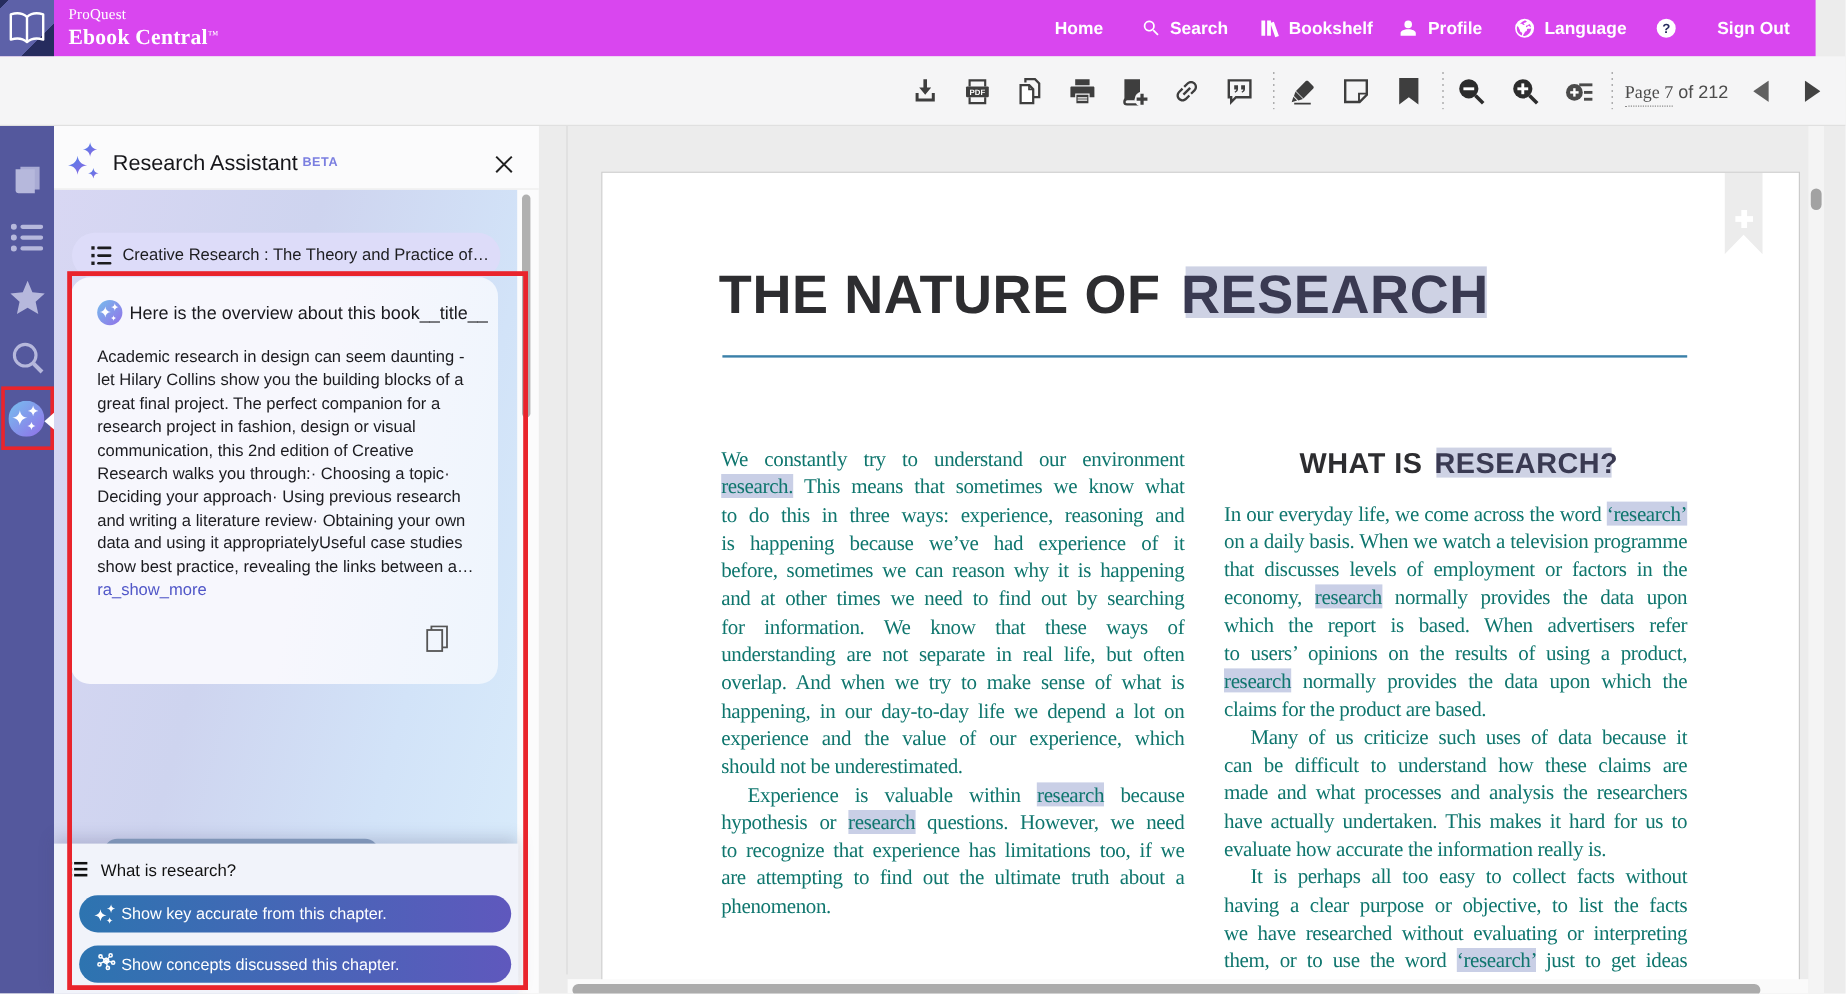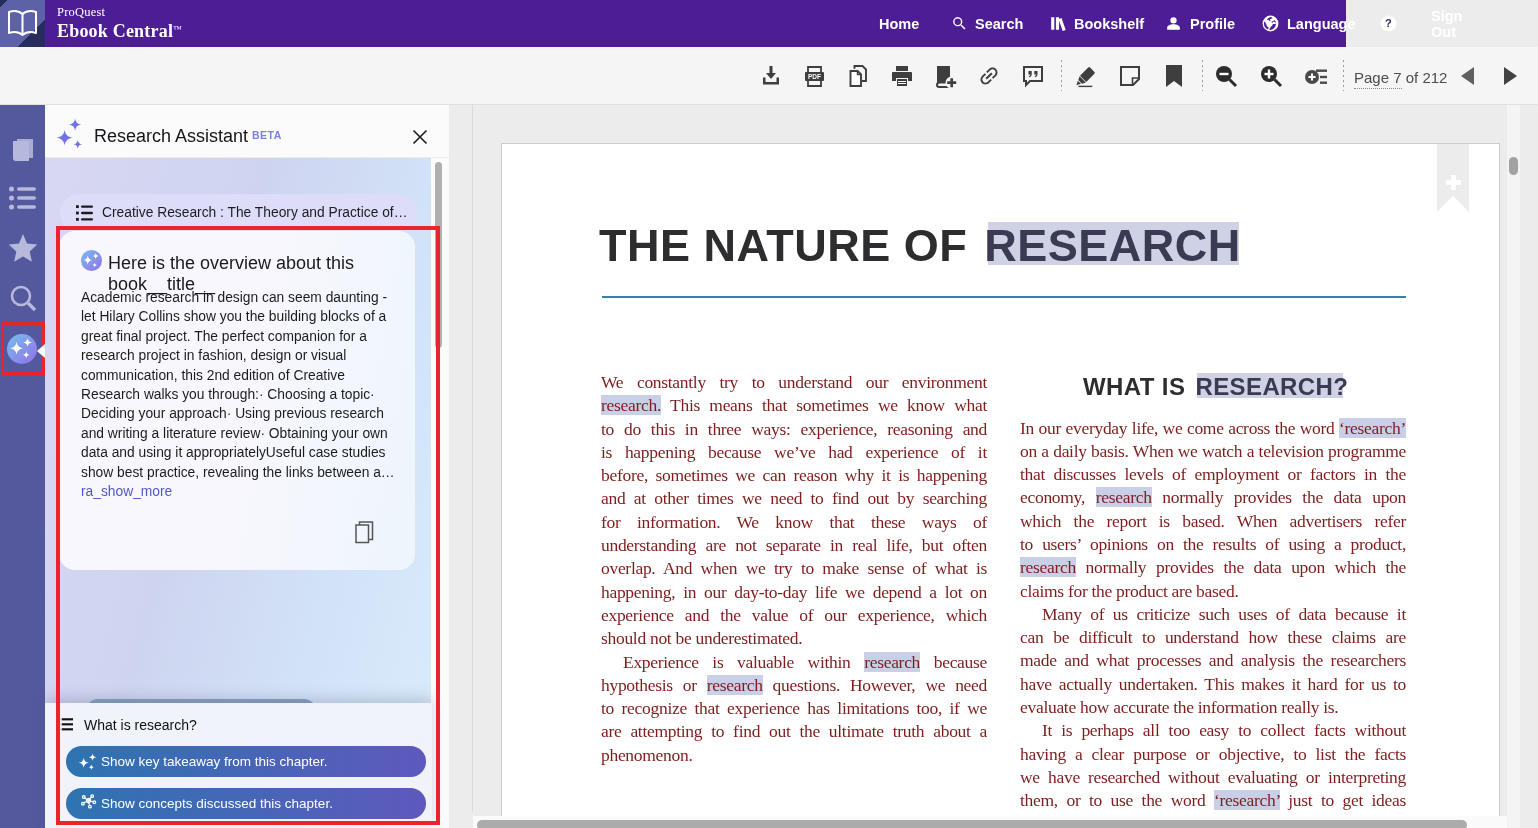--- a/index.html
+++ b/index.html
@@ -1,58 +1,58 @@
 <!DOCTYPE html>
 <html><head>
 <meta charset="utf-8">
 <style>
   * { margin:0; padding:0; box-sizing:border-box; }
   html,body { width:1538px; height:828px; overflow:hidden; }
   body { font-family:"Liberation Sans", sans-serif; position:relative; background:#ececec; }
 
   
-  #tophdr { position:absolute; left:0; top:0; width:1346px; height:47px; background:#4c1d95; }
+  #tophdr { position:absolute; left:0; top:0; width:1513px; height:47px; background:#d946ef; }
   #logoTile { position:absolute; left:0; top:0; width:45px; height:47px;
      background:linear-gradient(135deg,#262c5e 0%,#262c5e 8%,#5d61a8 8%,#5d61a8 70%,#262c5e 70%,#262c5e 100%); }
   #brand { position:absolute; left:57px; top:6px; color:#fff; font-family:"Liberation Serif", serif; }
   #brand .pq { font-size:12.5px; line-height:12px; letter-spacing:0.2px; }
   #brand .ec { font-size:18px; line-height:17px; margin-top:3px; font-weight:bold; letter-spacing:0.2px; }
   #brand .tm { font-size:9px; vertical-align:5px; font-weight:normal; }
   .nav { position:absolute; top:0; height:47px; display:flex; align-items:center; color:#fff;
          font-size:14.5px; font-weight:bold; }
   .nav svg { margin-right:7px; }
 
   
   #toolbar { position:absolute; left:0; top:47px; width:1538px; height:58px; background:#f5f5f6;
              border-bottom:1px solid #e0e0e0; }
   .tbi { position:absolute; top:17px; }
   .tsep { position:absolute; top:13px; width:1px; height:31px;
           background-image:linear-gradient(#9c9c9c 40%, rgba(255,255,255,0) 0%);
           background-size:1px 5px; }
   #pagenum { position:absolute; left:1354px; top:22px; font-size:15px; color:#4c4c4c; }
-  #pagenum .du { border-bottom:1px dotted #8a8a8a; padding-bottom:2px; }
+  #pagenum .du { border-bottom:1px dotted #8a8a8a; padding-bottom:2px;font-family:Liberation Serif, serif; }
 
   
   #sidebar { position:absolute; left:0; top:105px; width:45px; height:723px; background:#54589d; }
   .sbi { position:absolute; }
 
   
   #vline { position:absolute; left:472px; top:105px; width:1px; height:707px; background:#dadada; }
   #page { position:absolute; left:501px; top:143px; width:999px; height:675px; background:#fff;
           border:1px solid #cccccc; }
   #ribbon { position:absolute; left:1437px; top:144px; width:32px; height:68px;
             background:#ececec; clip-path:polygon(0 0,100% 0,100% 100%,50% 76%,0 100%); }
   
   #title { position:absolute; left:599px; top:220px; font-size:45px; font-weight:bold;
            color:#2d2d30; letter-spacing:0.5px; white-space:nowrap; z-index:2; }
   #title .hl { color:#3a3a52; margin-left:4px; }
   #titlehl { position:absolute; left:988px; top:222px; width:251px; height:43px; background:#ced2e4; z-index:1; }
   #rule { position:absolute; left:602px; top:296px; width:804px; height:2px; background:#3b80a9; }
   .col { position:absolute; width:386px; font-family:"Liberation Serif", serif; font-size:17.5px;
-         color:#7f1d1d; letter-spacing:-0.3px; }
+         color:#0f766e; letter-spacing:-0.3px; }
   .bl { height:23.3px; text-align:justify; text-align-last:justify; }
   .bl.last { text-align-last:left; }
   .bl.ind { text-indent:22px; }
   .hl2 { background:#c9cfe6; }
   #h2hdr { position:absolute; left:1083px; top:373px; font-size:24px; font-weight:bold;
            color:#2d2d30; letter-spacing:0.4px; white-space:nowrap; z-index:2; }
   #h2hdr .hl { color:#3a3a52; margin-left:3px; }
   #h2hl { position:absolute; left:1197px; top:373px; width:146px; height:25px; background:#ced2e4; z-index:1; }
 
   
@@ -71,21 +71,21 @@
   #pbody { position:absolute; left:0; top:53px; width:386px; height:670px;
            background:linear-gradient(105deg,#d8d7f3 0%,#ced4ef 40%,#d2e3f8 72%,#d9ecfb 100%); }
   #pill { position:absolute; left:15px; top:36px; width:357px; height:38px; background:#dddcf9;
           border-radius:19px; }
   #pill .txt { position:absolute; left:42px; top:11px; font-size:13.8px; color:#1d1d20; white-space:nowrap; }
   .card { position:absolute; left:14px; width:356px; background:linear-gradient(100deg,#f7f7fd 55%,#eef5fd 100%); border-radius:16px; }
   #card1 { top:73px; height:339px; }
   #card2 { top:434px; height:102px; }
   .avatar { position:absolute; width:21px; height:21px; border-radius:50%;
             background:linear-gradient(135deg,#79b5ec 10%,#8e7ce9 85%); }
-  .cardtitle { position:absolute; font-size:18px; color:#1a1a1e; }
+  .cardtitle { position:absolute; font-size:15px; color:#1a1a1e; }
   .cardp { position:absolute; font-size:13.8px; line-height:19.4px; color:#1c1c20; }
   #ralink { color:#5157c8; }
   #copyicon { position:absolute; left:296px; top:290px; }
   #hiddenpill { position:absolute; left:41px; top:541px; width:230px; height:14px;
                 background:#89a2c3; border-radius:12px 12px 0 0; }
   #pfooter { position:absolute; left:0; top:545px; width:387px; height:125px; background:#f1f3fa;
              box-shadow:0 -5px 12px rgba(70,70,110,0.22); }
   #pfooter .q { position:absolute; left:39px; top:14px; font-size:14px; color:#111; }
   .gbtn { position:absolute; left:21px; width:360px; height:31px; border-radius:16px;
           background:linear-gradient(to right,#2d74b0,#5f58bd); color:#fff; font-size:14.5px; }
@@ -408,21 +408,21 @@
           <rect x="0" y="16" width="3.4" height="3.4"></rect>
           <rect x="6" y="16" width="18" height="3.4"></rect>
         </svg>
       <div class="q">What is research?</div>
       <div class="gbtn" style="top:43px;">
         <svg class="bic" style="position:absolute;left:11px;top:5px;" width="22" height="22" viewBox="0 0 22 22" fill="#fff">
             <path d="M12 1 C12.8 7.5 16.5 11.2 23 12 C16.5 12.8 12.8 16.5 12 23 C11.2 16.5 7.5 12.8 1 12 C7.5 11.2 11.2 7.5 12 1 Z" transform="translate(1.2 6.2) scale(0.46)"></path>
             <path d="M12 1 C12.8 7.5 16.5 11.2 23 12 C16.5 12.8 12.8 16.5 12 23 C11.2 16.5 7.5 12.8 1 12 C7.5 11.2 11.2 7.5 12 1 Z" transform="translate(11.6 2.2) scale(0.33)"></path>
             <path d="M12 1 C12.8 7.5 16.5 11.2 23 12 C16.5 12.8 12.8 16.5 12 23 C11.2 16.5 7.5 12.8 1 12 C7.5 11.2 11.2 7.5 12 1 Z" transform="translate(11.4 13.2) scale(0.245)"></path>
           </svg>
-        <div class="lbl">Show key takeaway from this chapter.</div>
+        <div class="lbl">Show key accurate from this chapter.</div>
       </div>
       <div class="gbtn" style="top:85px;">
         <svg class="bic" style="position:absolute;left:12px;top:5px;" width="21" height="21" viewBox="0 0 24 24" fill="none" stroke="#fff" stroke-width="1.5">
             <path d="M12 8.5l3.5-4M12 8.5l-4.5-3M12 8.5l-5 2.5M12 8.5l1 5.5M12 8.5l5 1.5" stroke-width="1.3"></path>
             <polygon points="12,6.2 14.2,7.5 14.2,10 12,11.3 9.8,10 9.8,7.5"></polygon>
             <circle cx="16.2" cy="3.6" r="1.5"></circle>
             <circle cx="6.6" cy="4.6" r="1.5"></circle>
             <circle cx="5.6" cy="12.2" r="1.5"></circle>
             <circle cx="13.6" cy="15.6" r="1.5"></circle>
             <circle cx="18.6" cy="10.6" r="1.5"></circle>

